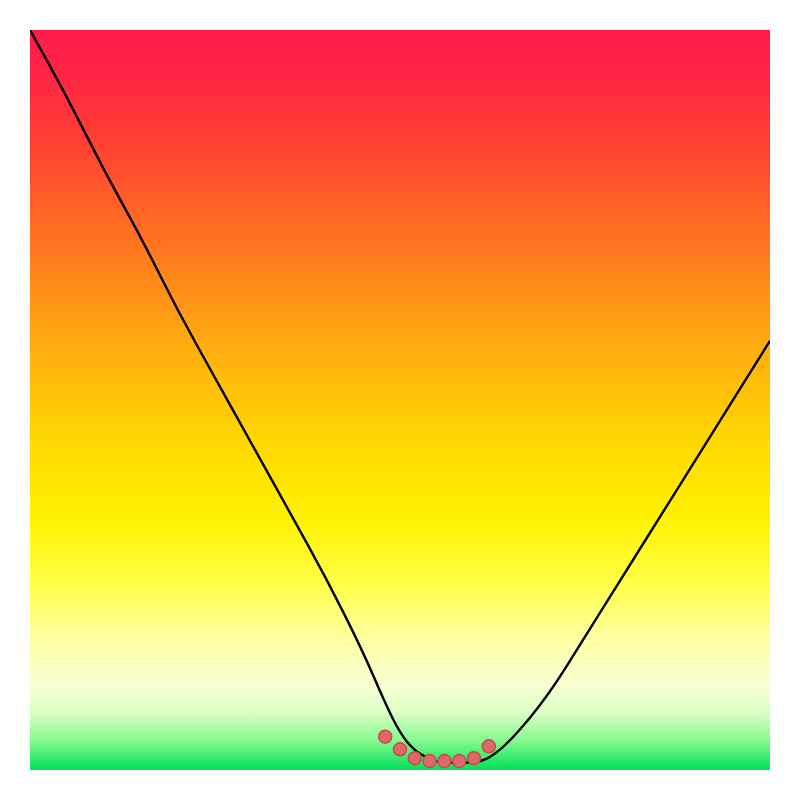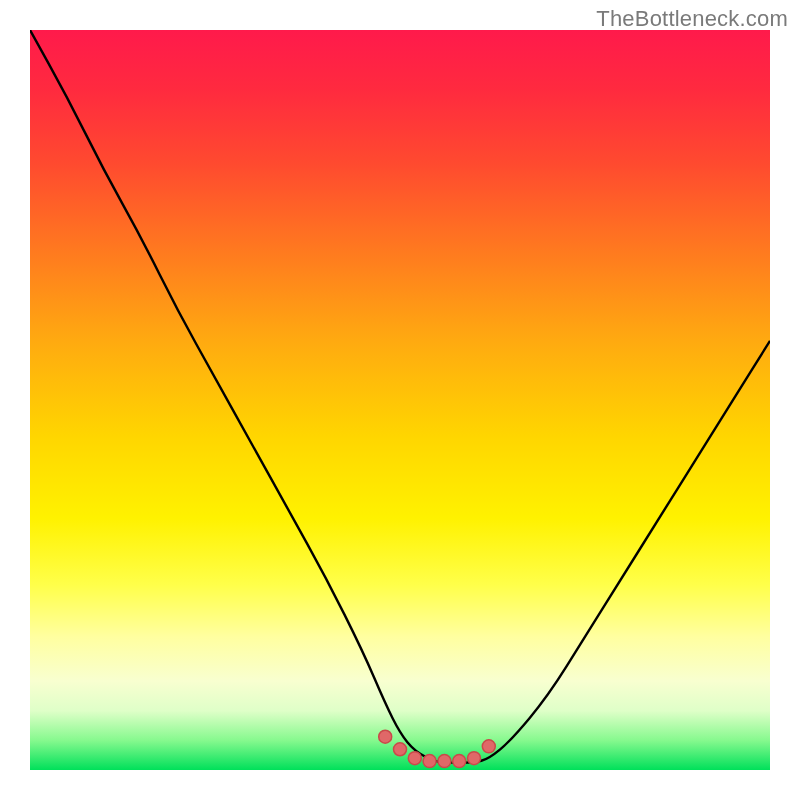--- a/index.html
+++ b/index.html
@@ -21,21 +21,20 @@
       #f8ffd0 88%,
       #dfffc8 92%,
       #86f98e 96%,
       #00e05a 100%)}
   svg{position:absolute;left:0;top:0}
 </style>
 </head>
 <body>
 
 <div class="wrap">
-  <div class="watermark">TheBottleneck.com</div>
   <div class="plot">
     <div class="gradient"></div>
     <svg id="svg" width="740" height="740" viewBox="0 0 740 740">
         <path d="M 0 0 Q 0 0 18.5 33.30000000000001 Q 37 66.60000000000002 55.5 103.59999999999997 Q 74 140.5999999999999 92.5 173.89999999999998 Q 111 207.20000000000005 129.5 244.20000000000002 Q 148 281.2 166.5 314.5 Q 185 347.79999999999995 203.5 381.09999999999997 Q 222 414.4 240.5 447.7 Q 259 481 277.5 514.3 Q 296 547.6 314.5 584.6 Q 333 621.6 344.1 647.5 Q 355.2 673.4 362.6 688.2 Q 370 703 377.4 712.25 Q 384.8 721.5 395.90000000000003 727.05 Q 407.00000000000006 732.6 414.4 732.6 Q 421.79999999999995 732.6 432.9 732.6 Q 444 732.6 451.4 730.75 Q 458.8 728.9 469.9 719.65 Q 481 710.4 499.5 688.2 Q 518 666 536.5 636.4 Q 555 606.8 573.5 577.2 Q 592 547.6 610.5 518 Q 629 488.4 647.5 458.79999999999995 Q 666 429.2 684.5 399.6 Q 703 370 721.5 340.4 T 740 310.8" stroke="#000000" stroke-width="2.4" fill="none"></path>
         <circle cx="355.2" cy="706.7" r="6.5" fill="#e06868" stroke="#c94a4a" stroke-width="1.5"></circle>
         <circle cx="370" cy="719.28" r="6.5" fill="#e06868" stroke="#c94a4a" stroke-width="1.5"></circle>
         <circle cx="384.8" cy="728.16" r="6.5" fill="#e06868" stroke="#c94a4a" stroke-width="1.5"></circle>
         <circle cx="399.6" cy="731.12" r="6.5" fill="#e06868" stroke="#c94a4a" stroke-width="1.5"></circle>
         <circle cx="414.40000000000003" cy="731.12" r="6.5" fill="#e06868" stroke="#c94a4a" stroke-width="1.5"></circle>
         <circle cx="429.2" cy="731.12" r="6.5" fill="#e06868" stroke="#c94a4a" stroke-width="1.5"></circle>

